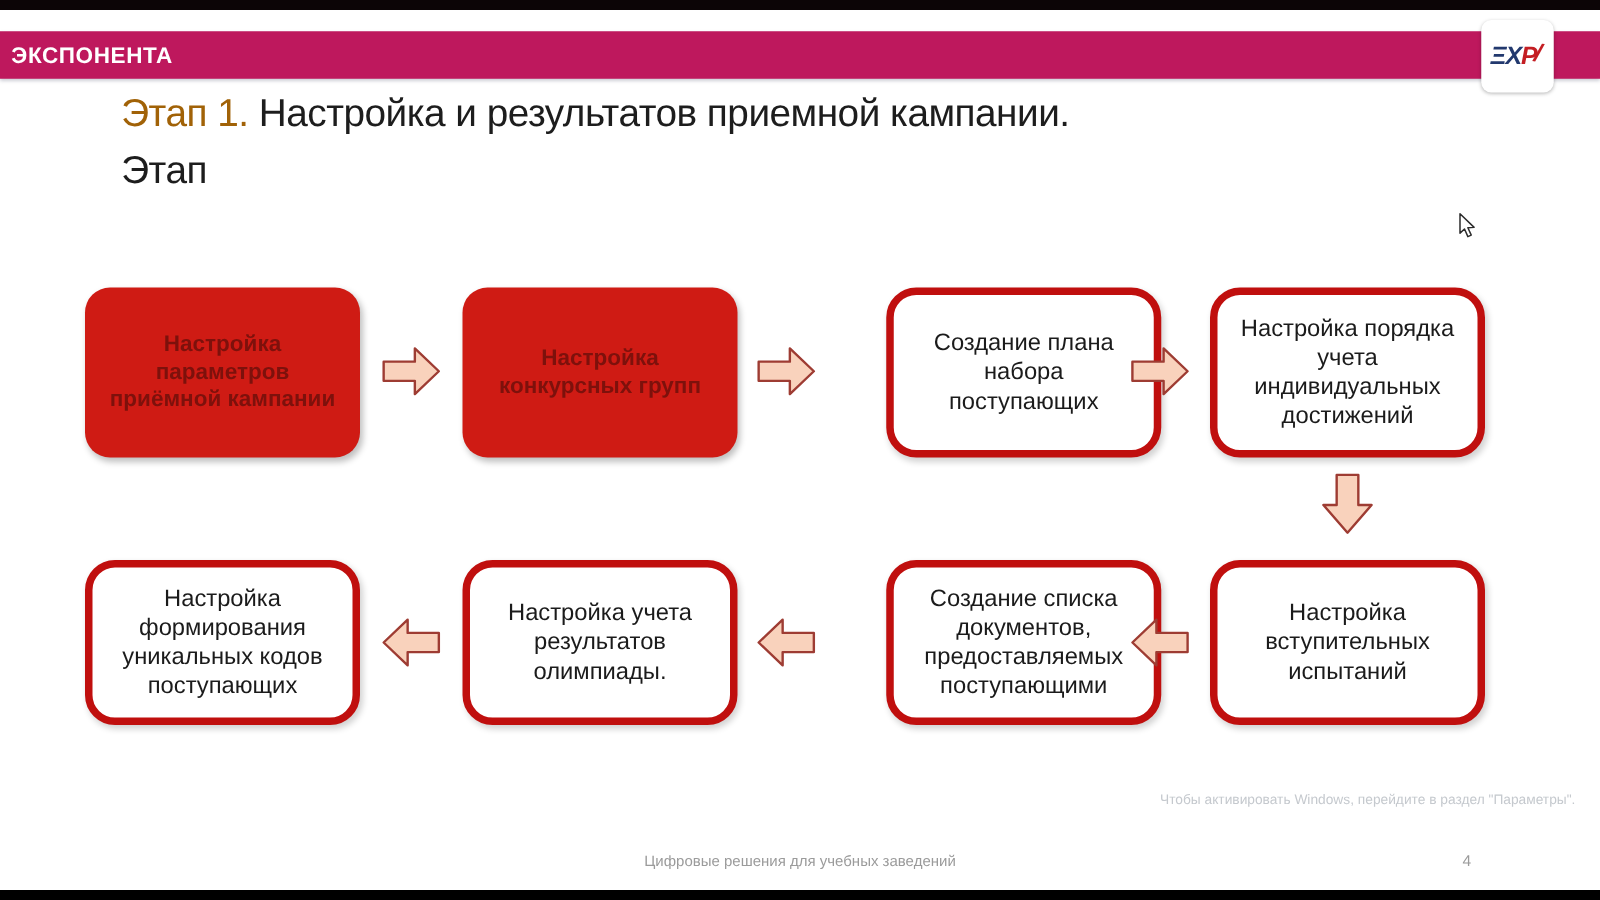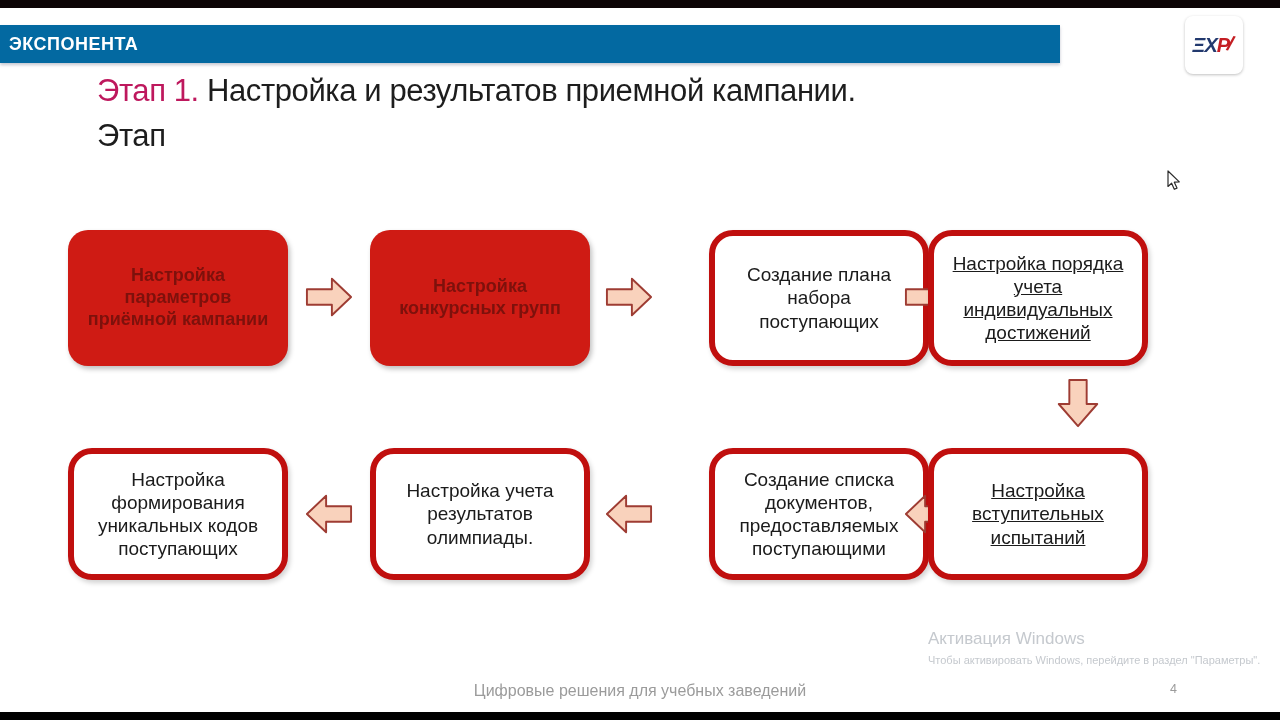--- a/index.html
+++ b/index.html
@@ -13,22 +13,22 @@
   
   .top-black-bar {
     position: absolute; left: 0; top: 0; width: 1280px; height: 8px;
     background: #0c0506;
   }
   .bottom-black-bar {
     position: absolute; left: 0; top: 712px; width: 1280px; height: 8px;
     background: #000000;
   }
   .blue-bar {
-    position: absolute; left: 0; top: 25px; width: 1060px; height: 38px;
-    background: #0369a1;
+    position: absolute; left: 0; top: 25px; width: 1280px; height: 38px;
+    background: #be185d;
     box-shadow: 0 2px 3px rgba(90, 95, 120, 0.35);
   }
   .brand {
     position: absolute; left: 9px; top: 0; height: 38px;
     display: flex; align-items: center;
     color: #ffffff; font-size: 18px; font-weight: bold; letter-spacing: 0.5px;
   }
   .logo-badge {
     position: absolute; left: 1185px; top: 16px; width: 58px; height: 58px;
     background: #ffffff; border-radius: 8px; z-index: 3;
@@ -45,21 +45,21 @@
     color: #c41e23; font-weight: bold; display: inline-block;
     transform: rotate(8deg) translateY(-2px); margin-left: -2px;
   }
 
   
   .slide-title {
     position: absolute; left: 97px; top: 68px; width: 1050px;
     font-size: 31px; line-height: 45px; letter-spacing: -0.4px;
     color: #1d1d1d; font-weight: normal;
   }
-  .title-red { color: #be185d; }
+  .title-red { color: #a16207; }
 
   
   .flow-box {
     position: absolute; width: 220px;
     display: flex; align-items: center; justify-content: center;
     text-align: center; white-space: pre-line;
     padding: 6px 12px; line-height: 1.22;
   }
   .row1 { top: 230px; height: 136px; }
   .row2 { top: 448px; height: 132px; }
@@ -72,37 +72,37 @@
   .box-outlined {
     background: #ffffff;
     border: 6px solid #c00f0e;
     border-radius: 24px;
     color: #1b1b1b; font-size: 19px;
     box-shadow: 2px 3px 5px rgba(0,0,0,0.18);
   }
   .bx1 { left: 68px; }
   .bx2 { left: 370px; }
   .bx3 { left: 668px; margin-left: 41px; }
-  .bx4 { left: 928px; text-decoration: underline; }
+  .bx4 { left: 968px; }
 
   .flow-arrow { position: absolute; }
   .ar-y1 { top: 274px; }
   .ar-y2 { top: 491px; }
   .ag1 { left: 305px; }
   .ag2 { left: 605px; }
   .ag3 { left: 904px; }
   .arrow-down { left: 1052px; top: 378px; }
 
   
   .watermark { position: absolute; left: 928px; top: 629px; color: #c5c9ce; }
   .watermark-line1 { font-size: 17px; }
   .watermark-line2 { font-size: 11px; margin-top: 5px; }
   .footer-text {
     position: absolute; left: 0; top: 682px; width: 1280px;
-    text-align: center; font-size: 16px; color: #9b9b9b;
+    text-align: center; font-size: 12px; color: #9b9b9b;
   }
   .page-number {
     position: absolute; left: 1170px; top: 682px;
     font-size: 12.5px; color: #9b9b9b;
   }
 
   .cursor { position: absolute; left: 1167px; top: 170px; z-index: 5; }
 </style>
 </head>
 <body>
@@ -165,21 +165,20 @@
 предоставляемых
 поступающими</div>
 <svg class="flow-arrow ar-y2 ag3" width="48" height="46" viewBox="0 0 50 46">
     <polygon points="48,15 22,15 22,4 2,23 22,42 22,31 48,31" fill="#f9d2bc" stroke="#9e3c33" stroke-width="2" stroke-linejoin="round"></polygon>
   </svg>
 <div class="flow-box row2 bx4 box-outlined">Настройка
 вступительных
 испытаний</div>
 
 <div class="watermark">
-  <div class="watermark-line1">Активация Windows</div>
   <div class="watermark-line2">Чтобы активировать Windows, перейдите в раздел "Параметры".</div>
 </div>
 
 <div class="footer-text">Цифровые решения для учебных заведений</div>
 <div class="page-number">4</div>
 
 <div class="bottom-black-bar"></div>
 
 <svg class="cursor" width="16" height="22" viewBox="0 0 16 22">
   <path d="M1,1 L1,16.5 L4.6,13.2 L7.3,19.3 L10,18.1 L7.3,12.2 L12.3,11.9 Z" fill="#ffffff" stroke="#2b2b2b" stroke-width="1.2" stroke-linejoin="round"></path>

